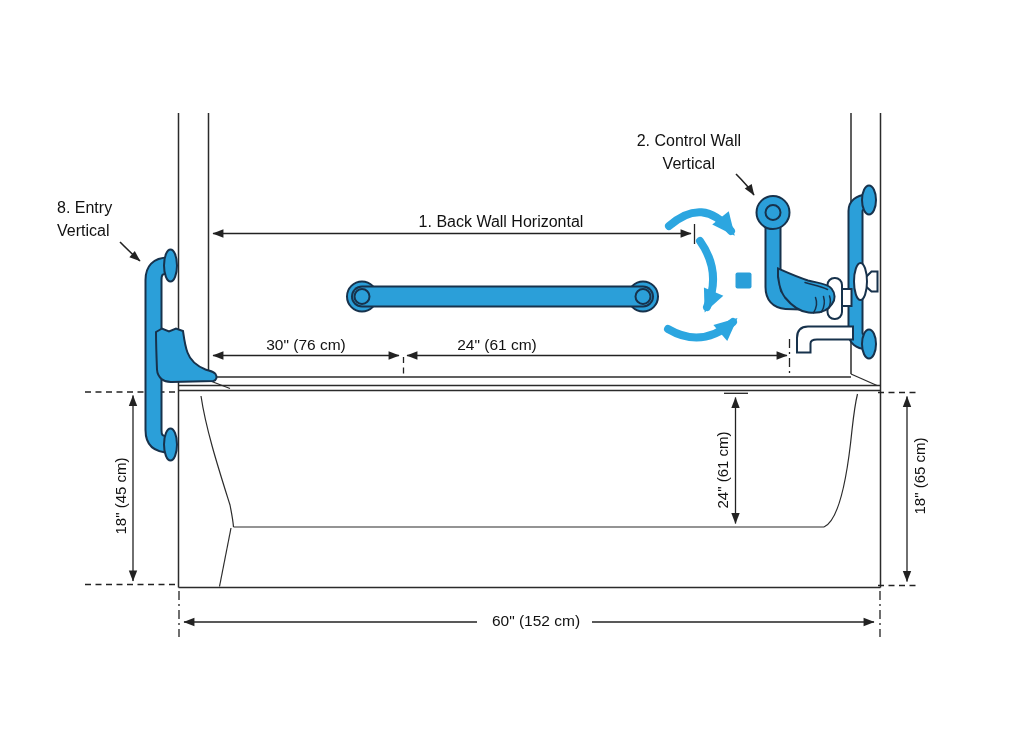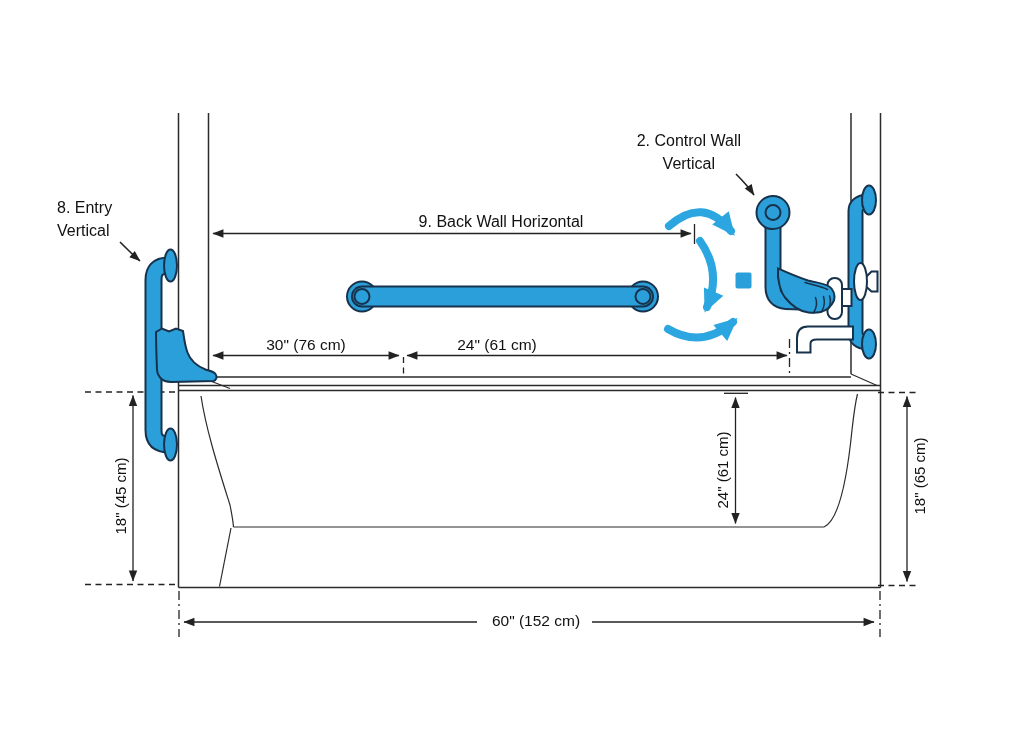--- a/index.html
+++ b/index.html
@@ -171,21 +171,21 @@
     </g>
 
     <g>
       <path class="ldr" d="M 120 242 Q 133 255, 140 261" marker-end="url(#ah)"></path>
     </g>
     <g>
       <path class="ldr" d="M 736 174 Q 748 186, 754 195" marker-end="url(#ah)"></path>
     </g>
   </svg>
 
-  <div class="txt ctr" style="left:501px;top:210px;">9. Back Wall Horizontal</div>
+  <div class="txt ctr" style="left:501px;top:210px;">1. Back Wall Horizontal</div>
 
   <div class="txt rt" style="right:283px;top:129px;">
     <div>2. Control Wall</div>
     <div>Vertical</div>
   </div>
 
   <div class="txt" style="left:57px;top:196px;">
     <div>8. Entry</div>
     <div>Vertical</div>
   </div>

